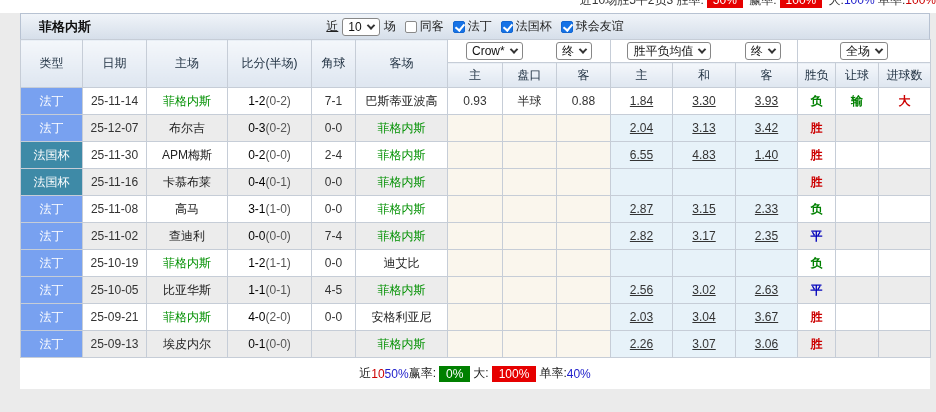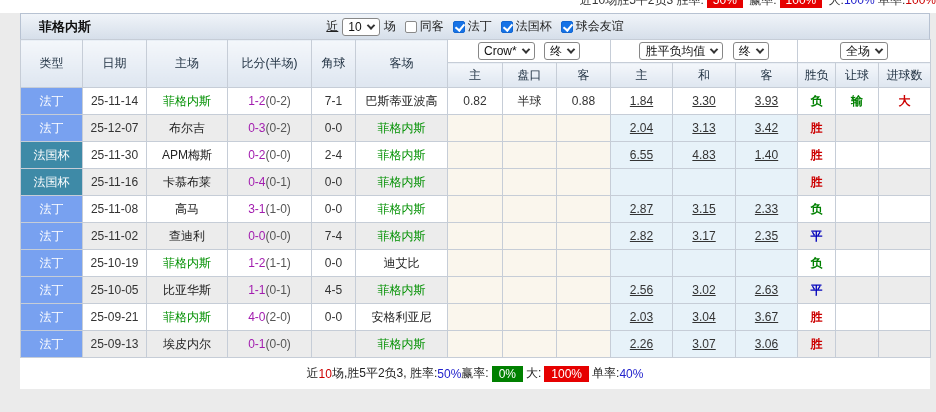--- a/index.html
+++ b/index.html
@@ -35,30 +35,30 @@
   .cb { width: 12px; height: 12px; border: 1px solid #8a8a8a; border-radius: 2px; background: #fff;
     display: inline-block; margin: 0 3px 0 9px; position: relative; cursor: pointer; flex: none; }
   .cb.checked { background: #1673e6; border-color: #1266d2; }
   .cb.checked::after { content: ''; position: absolute; left: 3px; top: 0px; width: 4px; height: 7px;
     border: solid #fff; border-width: 0 2px 2px 0; transform: rotate(40deg); }
 
   .match-table { border-collapse: collapse; table-layout: fixed; width: 910px; background: #fff; font-size: 12px; }
   th, td { border: 1px solid #c6cdd7; text-align: center; padding: 0; overflow: hidden; white-space: nowrap; }
   th { background: linear-gradient(#f4f7fb, #dee6f0); font-weight: normal; color: #223344; height: 25px; }
   .th-drop { background: #fff; height: 23px; }
-  .th-drop .sel { margin: 0 3px; }
+  .th-drop .sel { margin: 0 15px; }
   .match-table tbody tr { height: 27px; }
 
   .c-league { color: #fff; }
   .lg-blue { background: #78a1f0; }
   .lg-teal { background: #3e8aa7; }
   .c-date { color: #333; }
   .c-team { color: #222; }
   .v-team { color: #009000; }
-  .score-ft { color: #a21caf; }
+  .score-ft { color: #000000; }
   .score-ht { color: #555; }
   .c-corner { color: #333; }
   .c-crow { background: #faf6ed; color: #333; }
   .c-odds { background: #e7f2f9; color: #333; text-decoration: underline; }
   tr.alt .c-plain { background: #ececec; }
   tr.first-row .c-crow, tr.first-row .c-odds { background: #fff; }
   .c-res { font-weight: bold; }
   .v-red { color: #cc0000; } .v-blue { color: #0000bb; } .v-green { color: #008000; }
 
   .summary { height: 31px; background: #fff; display: flex; align-items: center; justify-content: center;
@@ -165,21 +165,21 @@
       </tr>
     </thead>
     <tbody>
         <tr class="first-row">
           <td class="c-league lg-blue">法丁</td>
           <td class="c-plain c-date">25-11-14</td>
           <td class="c-plain c-team v-team">菲格内斯</td>
           <td class="c-plain c-score"><span class="score-ft">1-2</span><span class="score-ht">(0-2)</span></td>
           <td class="c-plain c-corner">7-1</td>
           <td class="c-plain c-team">巴斯蒂亚波高</td>
-          <td class="c-crow">0.82</td>
+          <td class="c-crow">0.93</td>
           <td class="c-crow">半球</td>
           <td class="c-crow">0.88</td>
           <td class="c-odds">1.84</td>
           <td class="c-odds">3.30</td>
           <td class="c-odds">3.93</td>
           <td class="c-plain c-res v-green">负</td>
           <td class="c-plain c-res v-green">输</td>
           <td class="c-plain c-res v-red">大</td>
         </tr>
         <tr class="alt">
@@ -334,21 +334,20 @@
           <td class="c-plain c-res v-red">胜</td>
           <td class="c-plain c-res "></td>
           <td class="c-plain c-res "></td>
         </tr>
       </tbody>
   </table>
 
   <div class="summary">
       <span>近</span>
       <span class="sum-red">10</span>
-      <span>场,胜5平2负3, 胜率:</span>
       <span class="sum-blue">50%</span>
       <span> 赢率:</span>
       <span class="badge-green">0%</span>
       <span> 大:</span>
       <span class="badge-red">100%</span>
       <span> 单率:</span>
       <span class="sum-blue">40%</span>
     </div>
 
 

